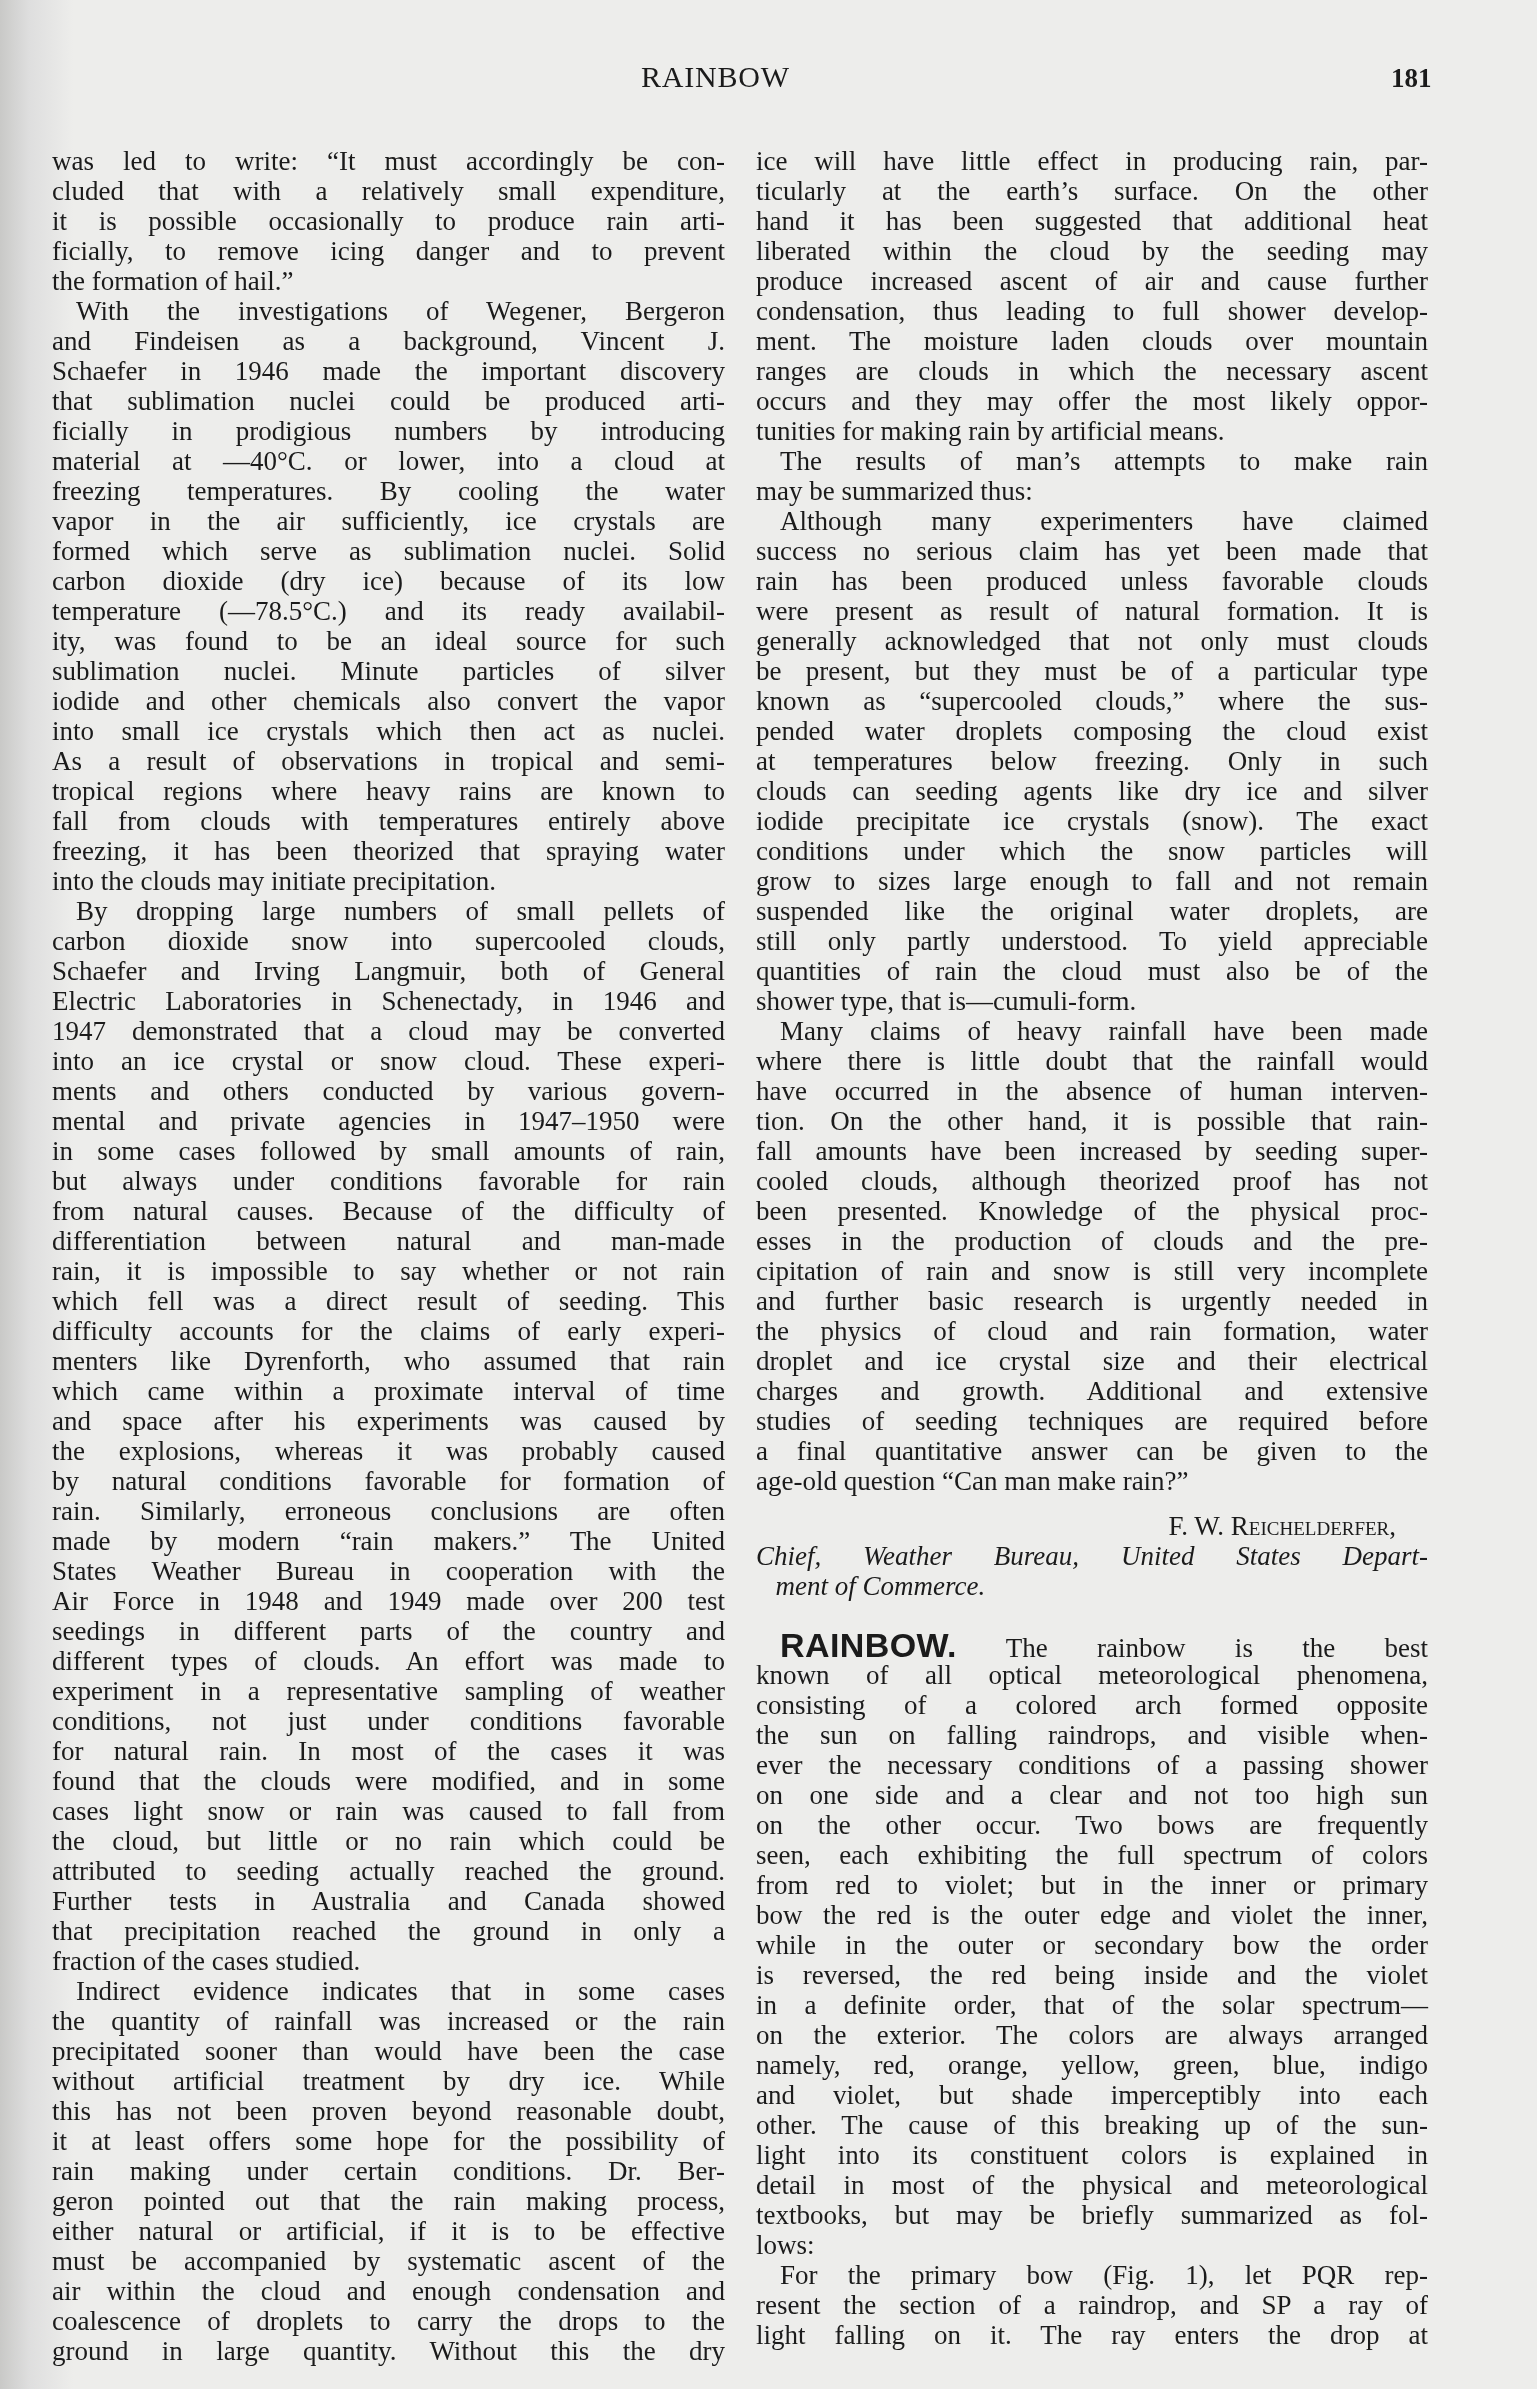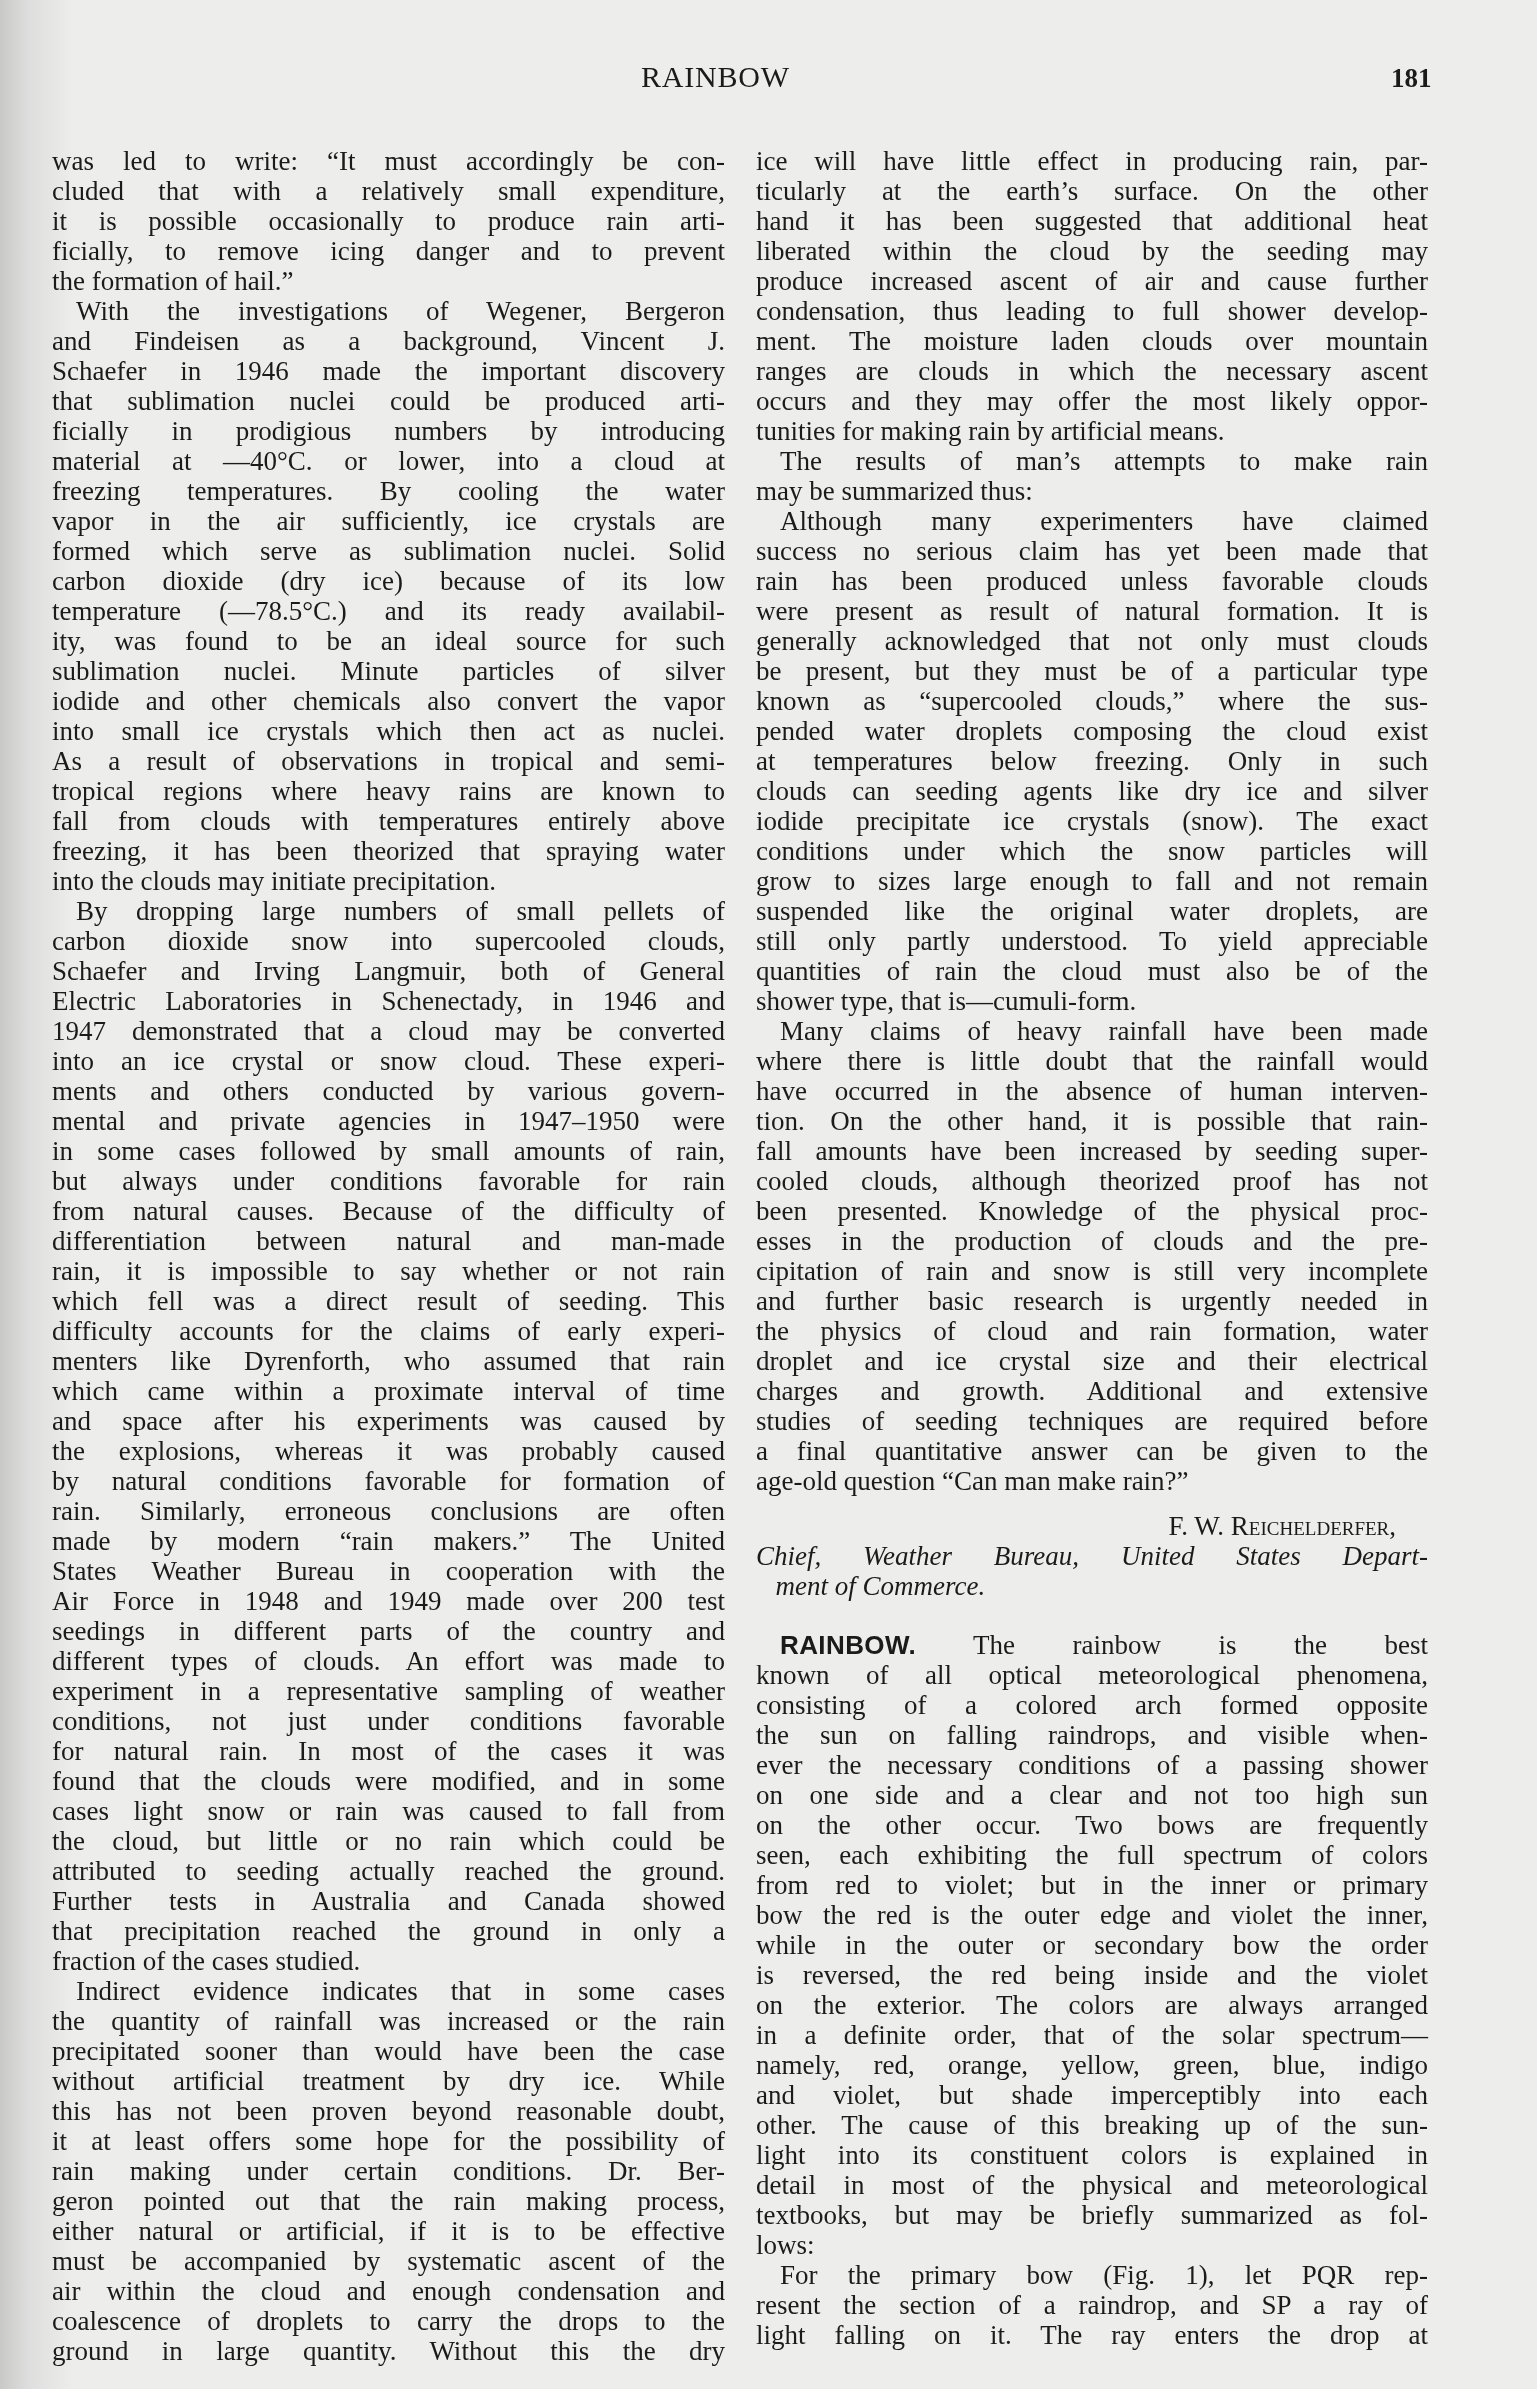--- a/index.html
+++ b/index.html
@@ -69,21 +69,21 @@
   .signature-title {
     display: block;
     font-style: italic;
     height: 30px;
     text-align-last: justify;
   }
   .signature-title.cont { padding-left: 19.5px; text-align-last: left; }
   .entry-head {
     font-family: "Liberation Sans", "DejaVu Sans", sans-serif;
     font-weight: bold;
-    font-size: 26px;
+    font-size: 34px;
     letter-spacing: 0.4px;
   }
   .gap { display: block; height: 29px; }
 </style>
 </head>
 <body>
 
 <div class="page-shadow"></div>
 
 <div class="running-head">
@@ -241,22 +241,22 @@
       <span class="line">consisting of a colored arch formed opposite</span>
       <span class="line">the sun on falling raindrops, and visible when-</span>
       <span class="line">ever the necessary conditions of a passing shower</span>
       <span class="line">on one side and a clear and not too high sun</span>
       <span class="line">on the other occur. Two bows are frequently</span>
       <span class="line">seen, each exhibiting the full spectrum of colors</span>
       <span class="line">from red to violet; but in the inner or primary</span>
       <span class="line">bow the red is the outer edge and violet the inner,</span>
       <span class="line">while in the outer or secondary bow the order</span>
       <span class="line">is reversed, the red being inside and the violet</span>
+      <span class="line">in a definite order, that of the solar spectrum—</span>
       <span class="line">on the exterior. The colors are always arranged</span>
-      <span class="line">in a definite order, that of the solar spectrum—</span>
       <span class="line">namely, red, orange, yellow, green, blue, indigo</span>
       <span class="line">and violet, but shade imperceptibly into each</span>
       <span class="line">other. The cause of this breaking up of the sun-</span>
       <span class="line">light into its constituent colors is explained in</span>
       <span class="line">detail in most of the physical and meteorological</span>
       <span class="line">textbooks, but may be briefly summarized as fol-</span>
       <span class="line last">lows:</span>
     </div>
     <div class="para">
       <span class="line indent">For the primary bow (Fig. 1), let PQR rep-</span>

